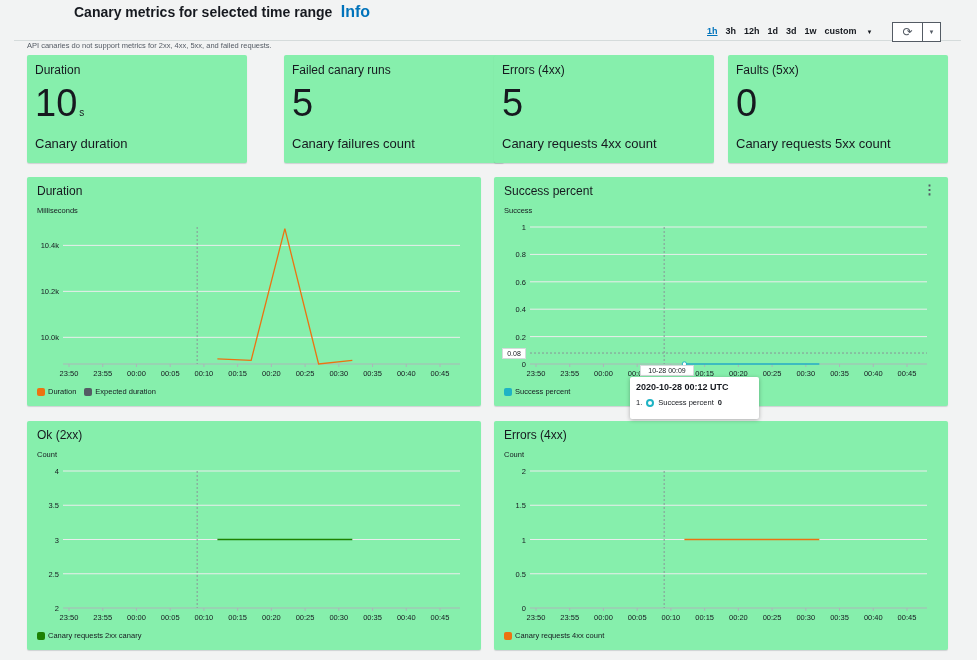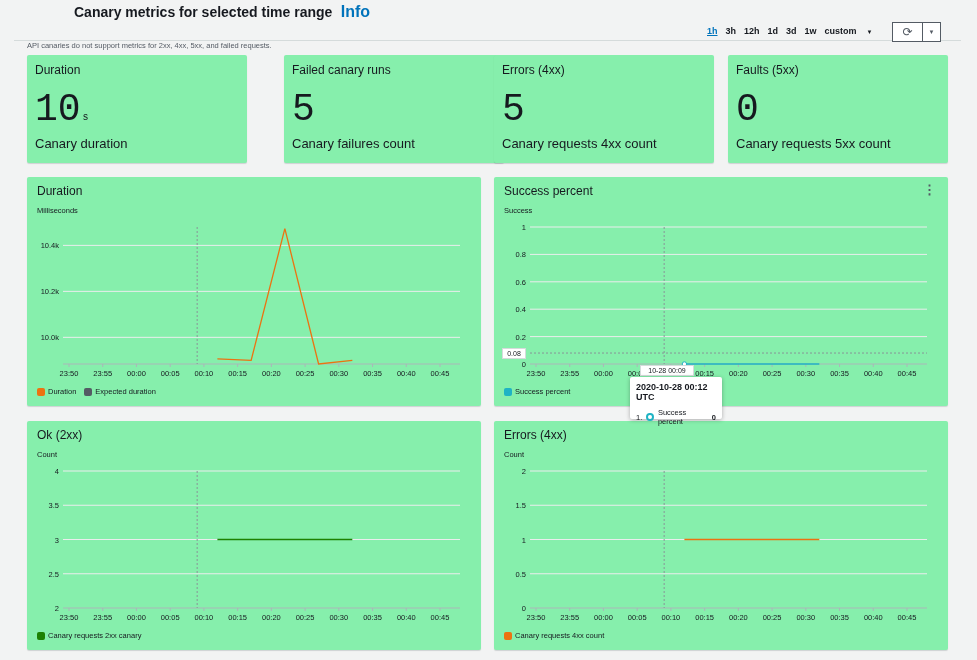--- a/index.html
+++ b/index.html
@@ -11,31 +11,31 @@
   .hdr-line { position: absolute; left: 14px; top: 40px; width: 947px; height: 1px; background: #d5dbdb; }
   .range { position: absolute; top: 26px; left: 707px; display: flex; gap: 0; font-size: 9px; font-weight: bold; color: #16191f; }
   .range span { margin-right: 8px; cursor: pointer; }
   .range span.active { color: #0073bb; text-decoration: underline; }
   .caret { font-size: 6px; margin-left: 2px; }
   .refresh { position: absolute; left: 892px; top: 22px; width: 49px; height: 20px; border: 1px solid #545b64; background: #fff; display: flex; }
   .refresh .rbtn { width: 30px; display:flex; align-items:center; justify-content:center; border-right: 1px solid #545b64; font-size: 12px; color:#545b64; }
   .refresh .rdrop { flex:1; display:flex; align-items:center; justify-content:center; font-size: 6px; color:#545b64; }
   .card { position: absolute; background: #86efac; border-radius: 2px; box-shadow: 0 1px 1px rgba(0,28,36,0.15); }
   .kpi-title { position: absolute; left: 8px; top: 8px; font-size: 12px; color: #16191f; }
-  .kpi-value { position: absolute; left: 8px; top: 26px; font-size: 38px; color: #16191f; line-height: 57px; font-family: Liberation Mono, monospace; }
+  .kpi-value { position: absolute; left: 8px; top: 26px; font-size: 38px; color: #16191f; line-height: 44px; }
   .kpi-unit { font-size: 10px; margin-left: 2px; }
   .kpi-desc { position: absolute; left: 8px; top: 81px; font-size: 13px; color: #16191f; }
   .chart-title { position: absolute; left: 10px; top: 7px; font-size: 12px; color: #16191f; }
   .chart-ylabel { position: absolute; left: 10px; top: 29px; font-size: 7.5px; color: #16191f; }
   .kebab { position: absolute; right: 12px; top: 8px; font-size: 13px; font-weight: bold; cursor: pointer; color:#545b64; line-height: 10px; }
   svg text { font-family: "Liberation Sans", sans-serif; font-size: 7.5px; fill: #16191f; }
   .legend { position: absolute; left: 10px; font-size: 7.5px; color: #16191f; display: flex; gap: 8px; }
   .legend .item { display:flex; align-items:center; gap:3px; }
   .legend .sw { width: 8px; height: 8px; border-radius: 2px; display:inline-block; }
-  .tooltip { position: absolute; left: 630px; top: 377px; width: 92px; height: 42px; background: #fff; border-radius: 2px; box-shadow: 0 1px 4px rgba(0,0,0,0.3); padding: 5px 6px; z-index: 5; }
+  .tooltip { position: absolute; left: 630px; top: 377px; width: 129px; height: 42px; background: #fff; border-radius: 2px; box-shadow: 0 1px 4px rgba(0,0,0,0.3); padding: 5px 6px; z-index: 5; }
   .tt-title { font-size: 9px; font-weight: bold; color: #16191f; }
   .tt-row { font-size: 7.5px; margin-top: 6px; display:flex; align-items:center; gap:4px; }
   .tt-circle { width: 8px; height: 8px; border: 2px solid #1fb3c4; border-radius: 50%; display:inline-block; }
   .xlabel-box { position: absolute; left: 640px; top: 365px; width: 54px; height: 11px; background:#fff; border:1px solid #d5dbdb; font-size: 7px; text-align:center; line-height: 9px; z-index: 4; }
   .ylabel-box { position: absolute; left: 502px; top: 348px; width: 24px; height: 11px; background:#fff; border:1px solid #d5dbdb; font-size: 7px; text-align:center; line-height: 9px; }
 </style>
 </head>
 <body>
 
 <div class="header">

